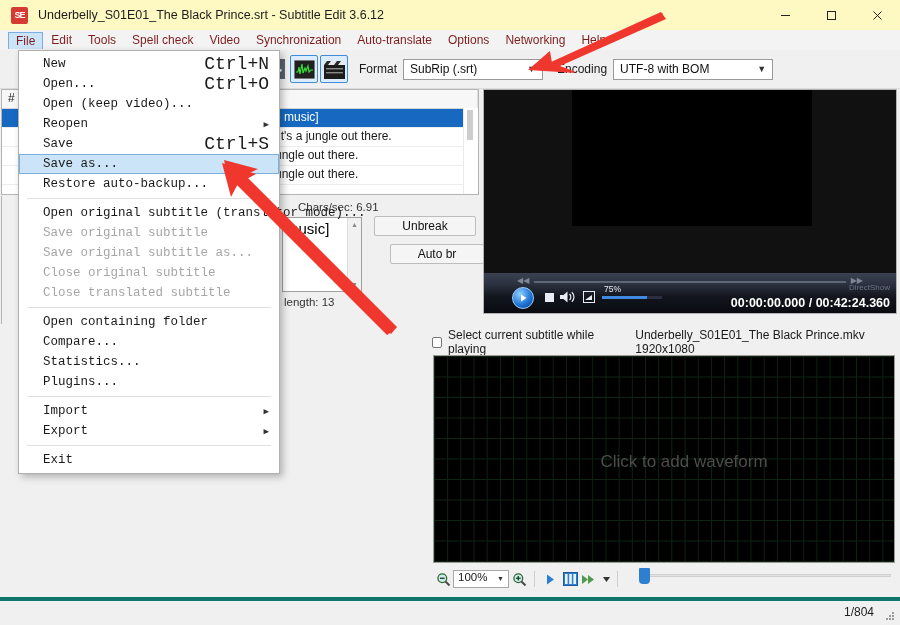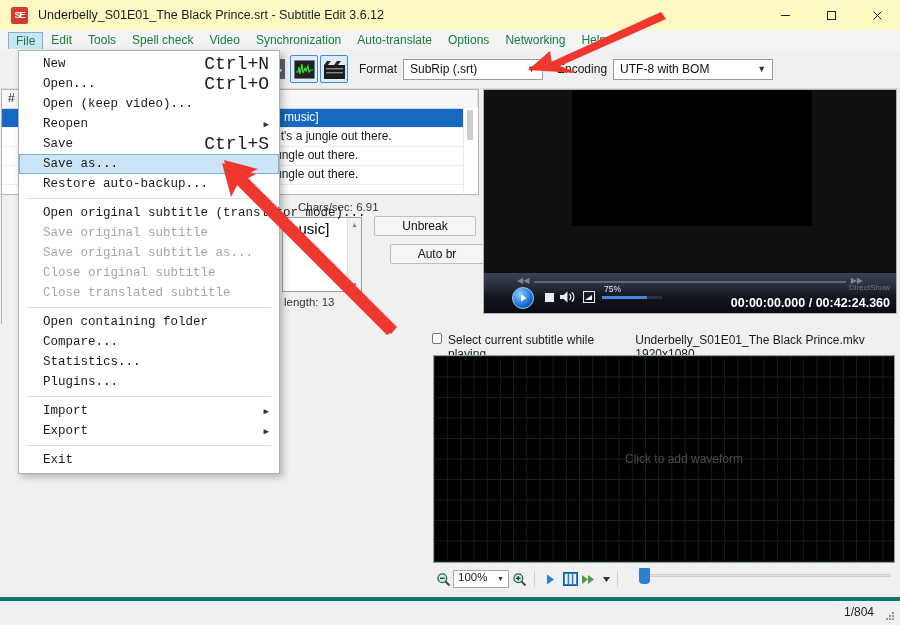--- a/index.html
+++ b/index.html
@@ -26,21 +26,21 @@
   .title-text{margin-left:10px;font-size:12.5px;color:#1c1c1c;}
   .win-btns{margin-left:auto;display:flex;height:30px;}
   .win-btn{width:46px;height:30px;display:flex;align-items:center;justify-content:center;color:#222;font-size:12px;}
 
   
   .menubar{
     position:absolute;left:0;top:30px;width:900px;height:20px;
     background:#f3f3f3;display:flex;align-items:center;padding-left:8px;
     font-size:12px;
   }
-  .menu-item{padding:2px 8px;white-space:nowrap;color:#15803d;}
+  .menu-item{padding:2px 8px;white-space:nowrap;color:#7f1d1d;}
   .menu-item.open{background:#cce4f7;border:1px solid #7aafe0;border-bottom:none;padding:1px 7px;}
 
   
   .toolbar{
     position:absolute;left:0;top:50px;width:900px;height:38px;
     background:#f0f0f0;display:flex;align-items:center;border-bottom:1px solid #dcdcdc;
   }
   .tb-sep{width:1px;height:22px;background:#cfcfcf;margin:0 5px;}
   .tb-btn{width:26px;height:26px;margin:0 1px;display:flex;align-items:center;justify-content:center;border:1px solid transparent;border-radius:2px;}
   .tb-btn.sel{border-color:#3c8ddc;background:#dcecfb;}
@@ -117,31 +117,31 @@
   .volbar{position:absolute;left:118px;top:23px;width:60px;height:3px;background:#2a3040;}
   .volfill{position:absolute;left:0;top:0;width:45px;height:3px;background:#3f8ae0;}
   .renderer{position:absolute;right:6px;top:10px;font-size:8px;color:#6d7687;}
   .timecode{position:absolute;right:6px;bottom:3px;font-size:12.5px;color:#fff;font-weight:bold;}
 
   
   .blpanel{position:absolute;left:0;top:325px;width:425px;height:275px;background:#f0f0f0;}
   .cbx{width:11px;height:11px;border:1px solid #767676;background:#fff;border-radius:2px;display:inline-block;vertical-align:-2px;box-sizing:border-box;}
 
   
-  .wavehdr{position:absolute;left:432px;top:333px;right:4px;height:18px;display:flex;align-items:flex-start;font-size:12px;}
+  .wavehdr{position:absolute;left:432px;top:333px;right:4px;height:18px;display:flex;align-items:center;font-size:12px;}
   .wavehdr .fn{margin-left:20px;}
   .waveform{
     position:absolute;left:433px;top:355px;width:462px;height:208px;
     background:#000;border:1px solid #9a9a9a;box-sizing:border-box;
     background-image:
       linear-gradient(to right,#0e2413 1px,transparent 1px),
       linear-gradient(to bottom,#0e2413 1px,transparent 1px);
     background-size:13.2px 20.5px;
   }
-  .wave-hint{position:absolute;left:0;right:0;top:96px;text-align:center;color:#4c4c4c;font-size:12px;padding-left:40px;}
+  .wave-hint{position:absolute;left:0;right:0;top:96px;text-align:center;color:#4c4c4c;font-size:17px;padding-left:40px;}
   .wavetools{position:absolute;left:433px;top:566px;width:462px;height:26px;display:flex;align-items:center;}
   .wt-btn{width:20px;height:20px;display:flex;align-items:center;justify-content:center;}
   .zoomcombo{width:56px;height:18px;background:#fff;border:1px solid #a8a8a8;display:flex;align-items:flex-start;font-size:11.5px;padding-left:4px;position:relative;box-sizing:border-box;}
   .zoomcombo .arrow{position:absolute;right:4px;top:4px;font-size:7px;color:#333;}
   .wt-sep{width:1px;height:16px;background:#cfcfcf;margin:0 5px;}
   .wt-slider{position:absolute;left:206px;top:6px;right:4px;height:6px;}
   .wt-track{position:absolute;left:0;right:0;top:2px;height:3px;background:#e4e4e4;border:1px solid #d0d0d0;box-sizing:border-box;}
   .wt-thumb{position:absolute;left:0;top:-4px;width:11px;height:16px;background:#2f7fd0;border-radius:1px 1px 4px 4px;}
 
   

